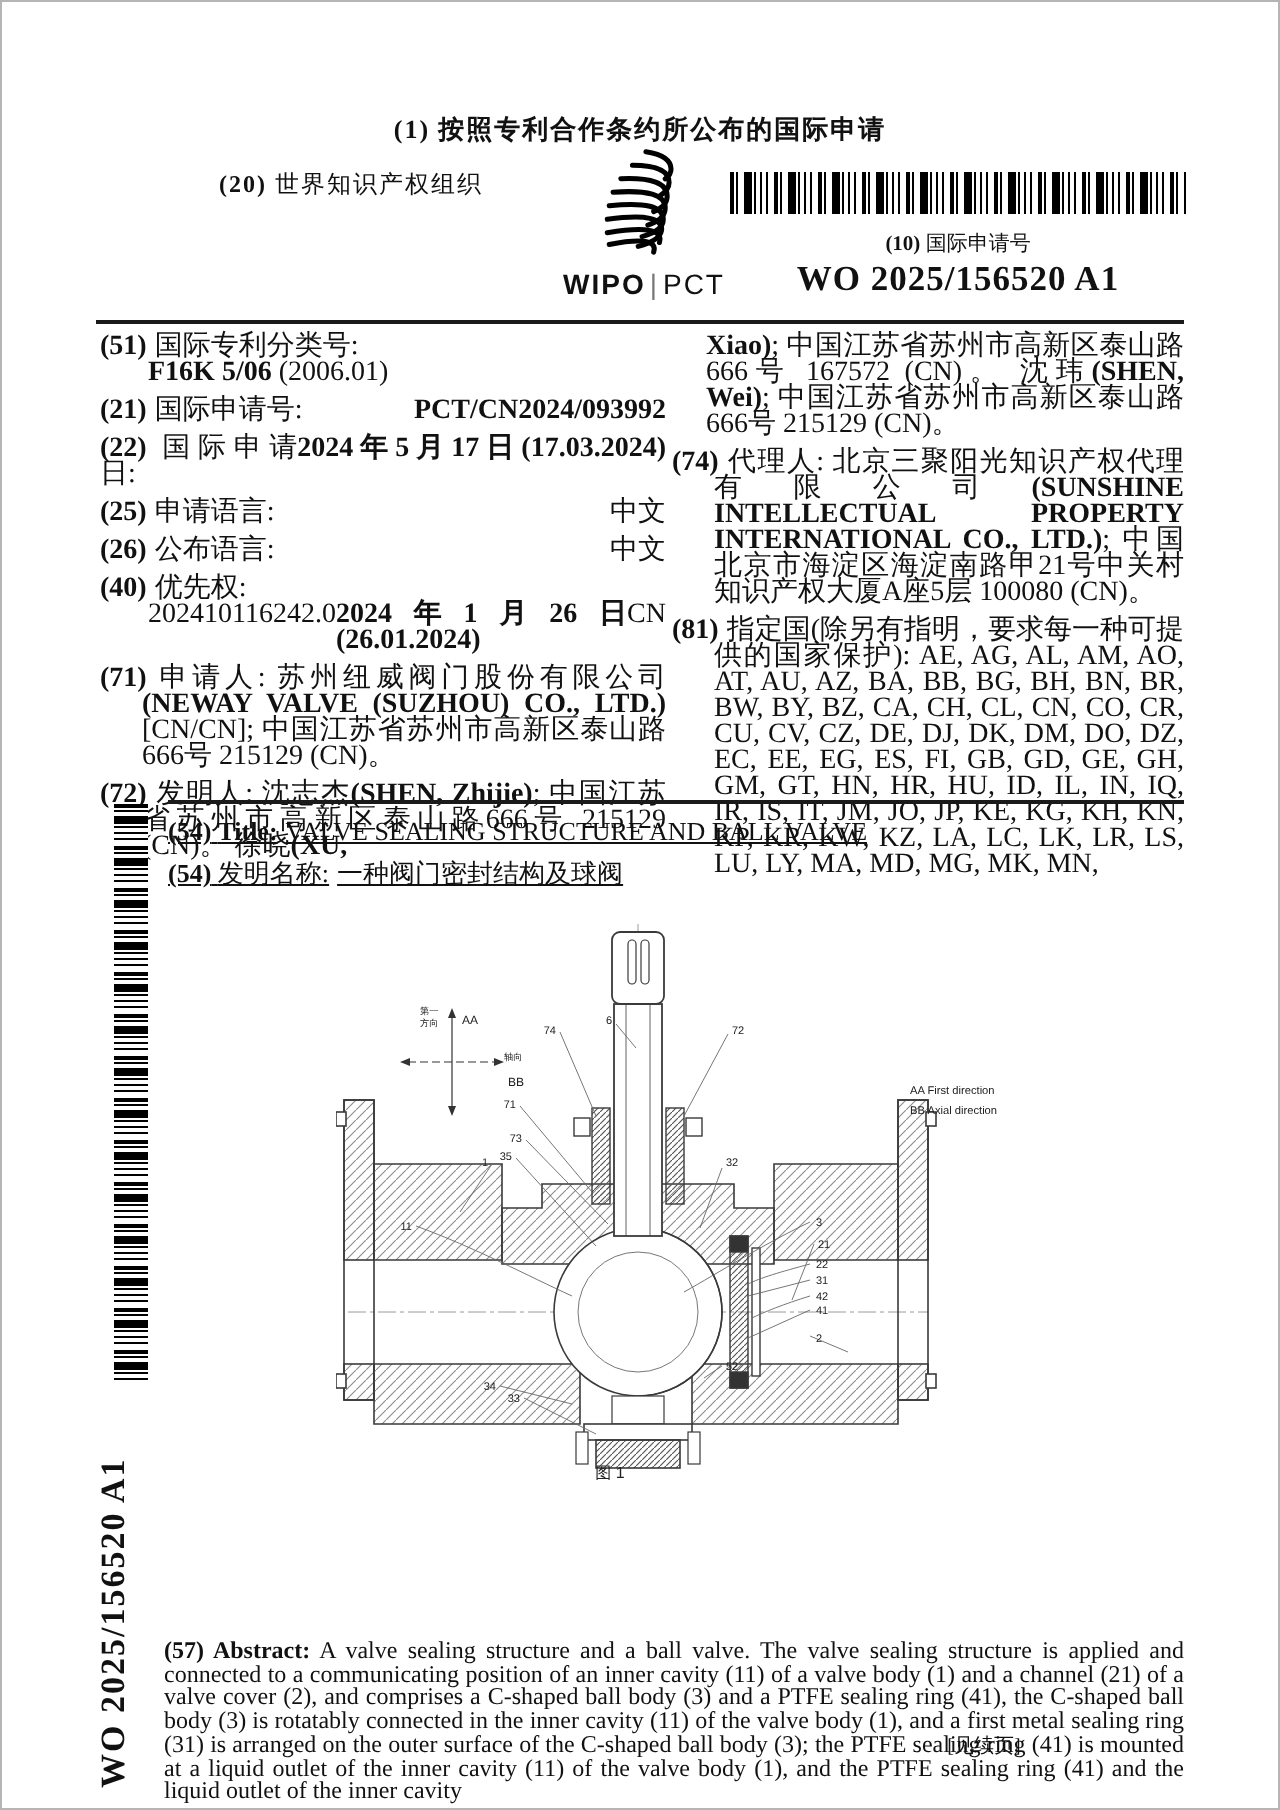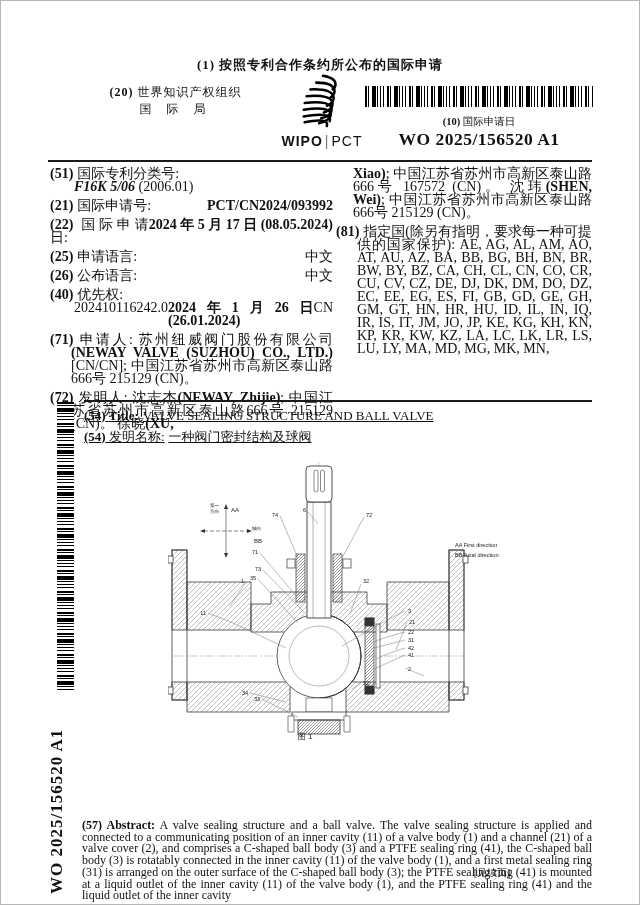--- a/index.html
+++ b/index.html
@@ -1,21 +1,21 @@
 <!DOCTYPE html>
 <html><head>
 <meta charset="utf-8">
 <style>
   html,body{margin:0;padding:0;background:#e8e8e8;}
   .page{position:relative;width:640px;height:905px;background:#fff;margin:0 auto;
         font-family:"Liberation Serif","DejaVu Serif",serif;color:#111;overflow:hidden;
         box-shadow:0 0 0 1px #b5b5b5 inset;}
   .abs{position:absolute;}
   .b{font-weight:bold;}
-  .i{font-style:italic;}
+  .i{}
   .num{font-weight:bold;margin-right:4px;white-space:nowrap;}
   
   .h12{top:56px;left:0;width:640px;text-align:center;font-size:13px;font-weight:bold;letter-spacing:1px;}
   .org{top:84px;left:78px;width:195px;font-size:12px;text-align:center;line-height:17px;}
   .org .l1{letter-spacing:1px;}
   .org .l2{letter-spacing:6px;}
   .pubdate{top:122px;left:70px;width:210px;text-align:center;font-size:11.5px;line-height:17px;}
   .pubdate .dt{font-weight:bold;font-size:11px;}
   .logo{top:72px;left:277px;width:90px;text-align:center;}
   .logo .wipopct{font-family:"Liberation Sans","DejaVu Sans",sans-serif;font-size:14px;margin-top:1px;letter-spacing:1px;}
@@ -63,21 +63,20 @@
 </style>
 </head>
 <body>
 
 <div class="page">
 
   <div class="abs h12"><span class="num">(1)</span><span>按照专利合作条约所公布的国际申请</span></div>
 
   <div class="abs org">
     <div class="l1"><span class="num">(20)</span><span>世界知识产权组织</span></div>
-    <div class="l2">国 际 局</div>
   </div>
   <div class="abs pubdate">
   </div>
 
   <div class="abs logo">
     <svg width="58" height="56" viewBox="0 0 60 58">
       <g stroke="#000" fill="none" stroke-linecap="round">
         <path d="M31 4 q13 2 13 9 q0 3 -3 5" stroke-width="2.6"></path>
         <path d="M24 11 q19 0 19 9 q0 4 -5 7" stroke-width="2.6"></path>
         <path d="M18 18 q24 -1 24 9 q0 5 -7 8" stroke-width="2.6"></path>
@@ -85,60 +84,61 @@
         <path d="M12 32 q28 -3 28 7 q0 6 -11 9" stroke-width="2.6"></path>
         <path d="M11 39 q30 -4 28 6 q-1 5 -12 8" stroke-width="2.6"></path>
         <path d="M11 46 q30 -5 27 5" stroke-width="2.6"></path>
         <path d="M12 52 q26 -5 23 4" stroke-width="2.6"></path>
       </g>
     </svg>
     <div class="wipopct"><span class="w">WIPO</span><span class="sep">|</span><span>PCT</span></div>
   </div>
 
   <div class="abs barcode-h"></div>
-  <div class="abs pubno-label"><span class="n">(10)</span> <span>国际申请日</span></div>
+  <div class="abs pubno-label"><span class="n">(10)</span> <span>国际申请号</span></div>
   <div class="abs pubno">WO 2025/156520 A1</div>
 
   <div class="abs rule-top"></div>
 
   <div class="abs col colL">
     <div class="row">
       <div><span class="num">(51)</span><span>国际专利分类号:</span></div>
       <div class="ind"><span class="b i">F16K 5/06</span><span> (2006.01)</span></div>
     </div>
     <div class="row kv">
       <span><span class="num">(21)</span><span>国际申请号:</span></span>
       <span class="val b">PCT/CN2024/093992</span>
     </div>
     <div class="row kv">
       <span><span class="num">(22)</span><span>国际申请日:</span></span>
-      <span class="val b">2024 年 5 月 17 日 (08.05.2024)</span>
+      <span class="val b">2024 年 5 月 17 日 (17.03.2024)</span>
     </div>
     <div class="row kv">
       <span><span class="num">(25)</span><span>申请语言:</span></span>
       <span class="val">中文</span>
     </div>
     <div class="row kv">
       <span><span class="num">(26)</span><span>公布语言:</span></span>
       <span class="val">中文</span>
     </div>
     <div class="row">
       <div><span class="num">(40)</span><span>优先权:</span></div>
       <div class="prio">
           <span>202410116242.0</span>
           <span class="b">2024年1月26日 (26.01.2024)</span>
           <span>CN</span>
         </div>
     </div>
     <div class="row hang"><span class="num">(71)</span><span>申请人:</span> <span><span>苏州纽威阀门股份有限公司</span><span class="b">(NEWAY VALVE (SUZHOU) CO., LTD.)</span><span> [CN/CN]; 中国江苏省苏州市高新区泰山路666号 215129 (CN)。</span></span></div>
-    <div class="row hang"><span class="num">(72)</span><span>发明人:</span> <span><span>沈志杰</span><span class="b">(NEWAY, Zhijie)</span><span>; 中国江苏省苏州市高新区泰山路666号 215129 (CN)。 徐晓</span><span class="b">(XU,</span></span></div>
+    <div class="row hang"><span class="num">(72)</span><span>发明人:</span> <span><span>沈志杰</span><span class="b">(SHEN, Zhijie)</span><span>; 中国江苏省苏州市高新区泰山路666号 215129 (CN)。 徐晓</span><span class="b">(XU,</span></span></div>
   </div>
 
   <div class="abs col colR">
     <div class="row cont"><span><span class="b">Xiao)</span><span>; 中国江苏省苏州市高新区泰山路666号 167572 (CN)。 沈玮</span><span class="b">(SHEN, Wei)</span><span>; 中国江苏省苏州市高新区泰山路666号 215129 (CN)。</span></span></div>
+    <div class="row hang"><span class="num">(74)</span><span>代理人:</span> <span><span>北京三聚阳光知识产权代理有限公司</span><span class="b">(SUNSHINE INTELLECTUAL PROPERTY INTERNATIONAL CO., LTD.)</span><span>; 中国北京市海淀区海淀南路甲21号中关村知识产权大厦A座5层 100080 (CN)。</span></span></div>
     <div class="row hang"><span class="num">(81)</span><span>指定国(除另有指明，要求每一种可提供的国家保护): </span><span>AE, AG, AL, AM, AO, AT, AU, AZ, BA, BB, BG, BH, BN, BR, BW, BY, BZ, CA, CH, CL, CN, CO, CR, CU, CV, CZ, DE, DJ, DK, DM, DO, DZ, EC, EE, EG, ES, FI, GB, GD, GE, GH, GM, GT, HN, HR, HU, ID, IL, IN, IQ, IR, IS, IT, JM, JO, JP, KE, KG, KH, KN, KP, KR, KW, KZ, LA, LC, LK, LR, LS, LU, LY, MA, MD, MG, MK, MN,</span></div>
   </div>
 
   <div class="abs barcode-v"></div>
   <div class="abs vtext">WO 2025/156520 A1</div>
 
   <div class="abs rule-mid"></div>
   <div class="abs t54 t54en"><span class="lab"><span>(54)</span> <span>Title:</span></span><span>VALVE SEALING STRUCTURE AND BALL VALVE</span></div>
   <div class="abs t54 t54zh"><span class="lab"><span class="b">(54)</span> <span>发明名称:</span></span><span>一种阀门密封结构及球阀</span></div>
 

